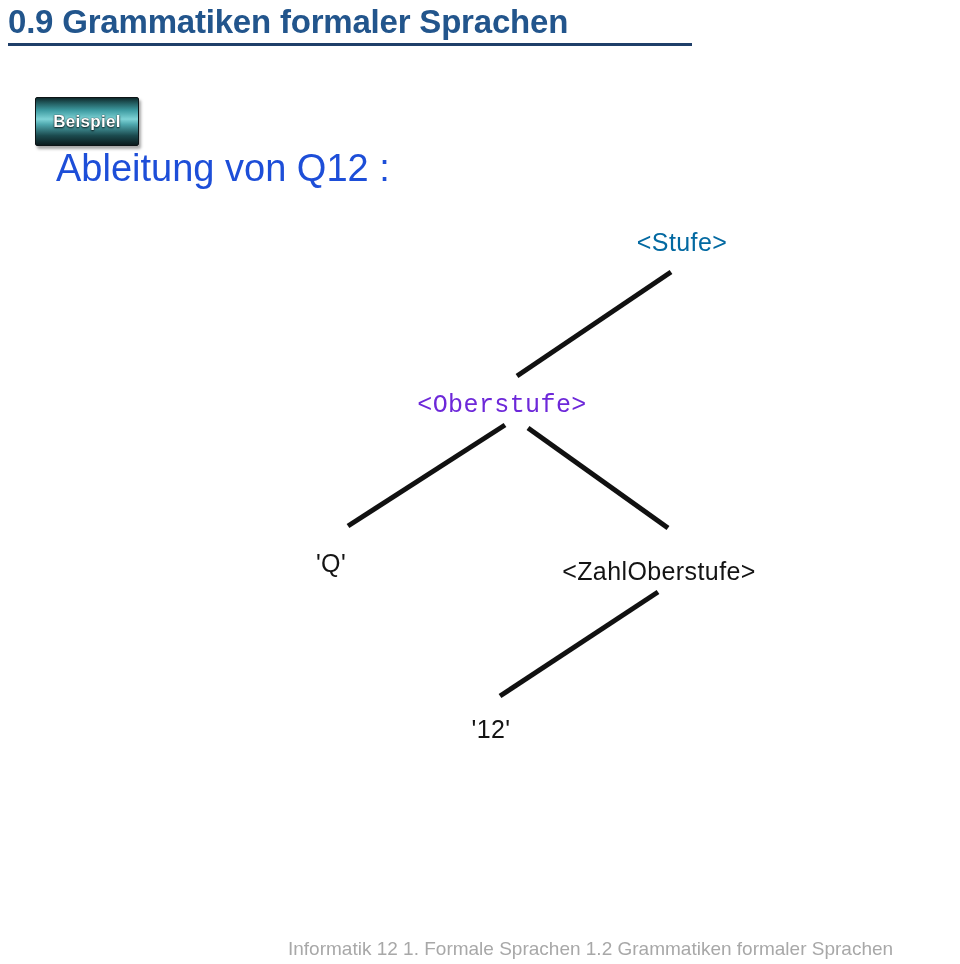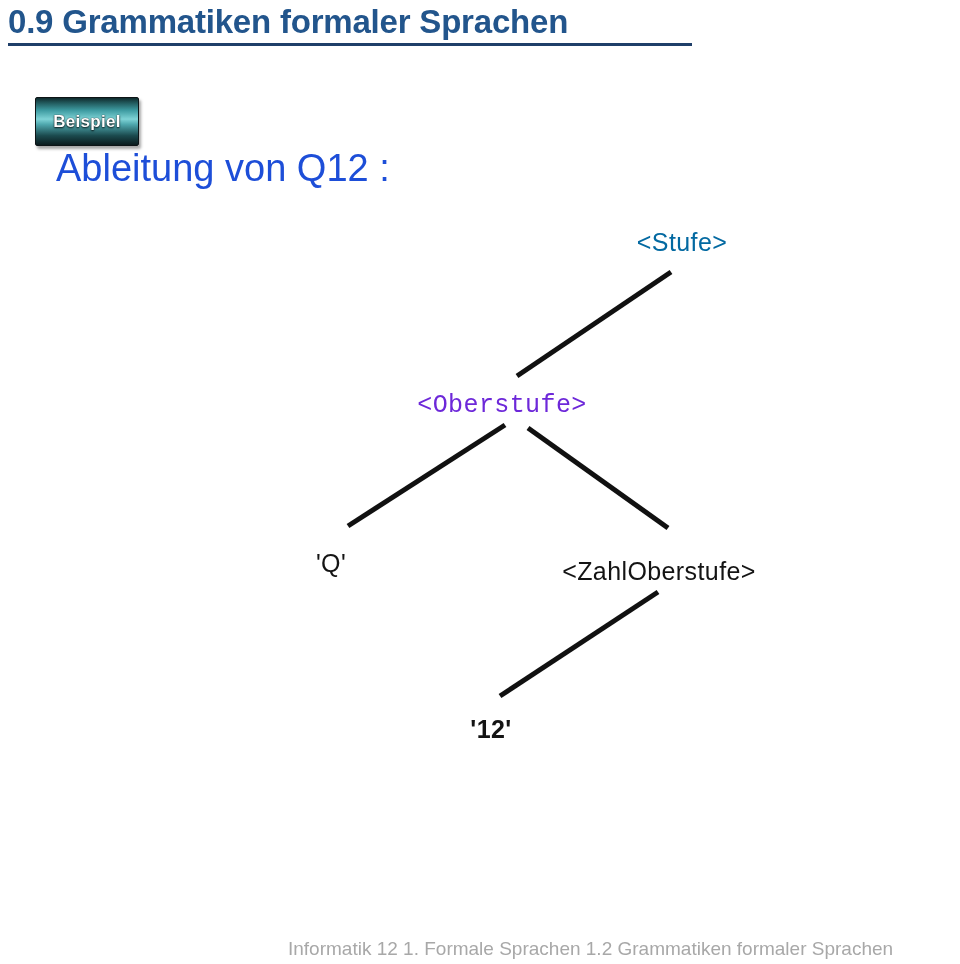--- a/index.html
+++ b/index.html
@@ -130,16 +130,16 @@
   <svg id="tree-edges" width="960" height="800">
       <line x1="517" y1="376" x2="671" y2="272" stroke="#111111" stroke-width="5" stroke-linecap="butt"></line>
       <line x1="505" y1="425" x2="348" y2="526" stroke="#111111" stroke-width="5" stroke-linecap="butt"></line>
       <line x1="528" y1="428" x2="668" y2="528" stroke="#111111" stroke-width="5" stroke-linecap="butt"></line>
       <line x1="500" y1="696" x2="658" y2="592" stroke="#111111" stroke-width="5" stroke-linecap="butt"></line>
     </svg>
 <div class="tree-node" style="left: 682px; top: 228px; color: #0369a1;">&lt;Stufe&gt;</div>
     <div class="tree-node" style="left: 502px; top: 391px; color: #6d28d9; font-family: Liberation Mono, monospace;">&lt;Oberstufe&gt;</div>
     <div class="tree-node" style="left: 331px; top: 549px; color: rgb(20, 20, 20);">'Q'</div>
     <div class="tree-node" style="left: 659px; top: 557px; color: rgb(20, 20, 20);">&lt;ZahlOberstufe&gt;</div>
-    <div class="tree-node" style="left: 491px; top: 715px; color: rgb(20, 20, 20); font-weight: bold;">'12'</div>
+    <div class="tree-node" style="left: 491px; top: 715px; color: rgb(20, 20, 20);">'12'</div>
   </div>
 
 <div id="footer">Informatik 12 1. Formale Sprachen  1.2 Grammatiken formaler Sprachen</div>
 
 </body></html>

